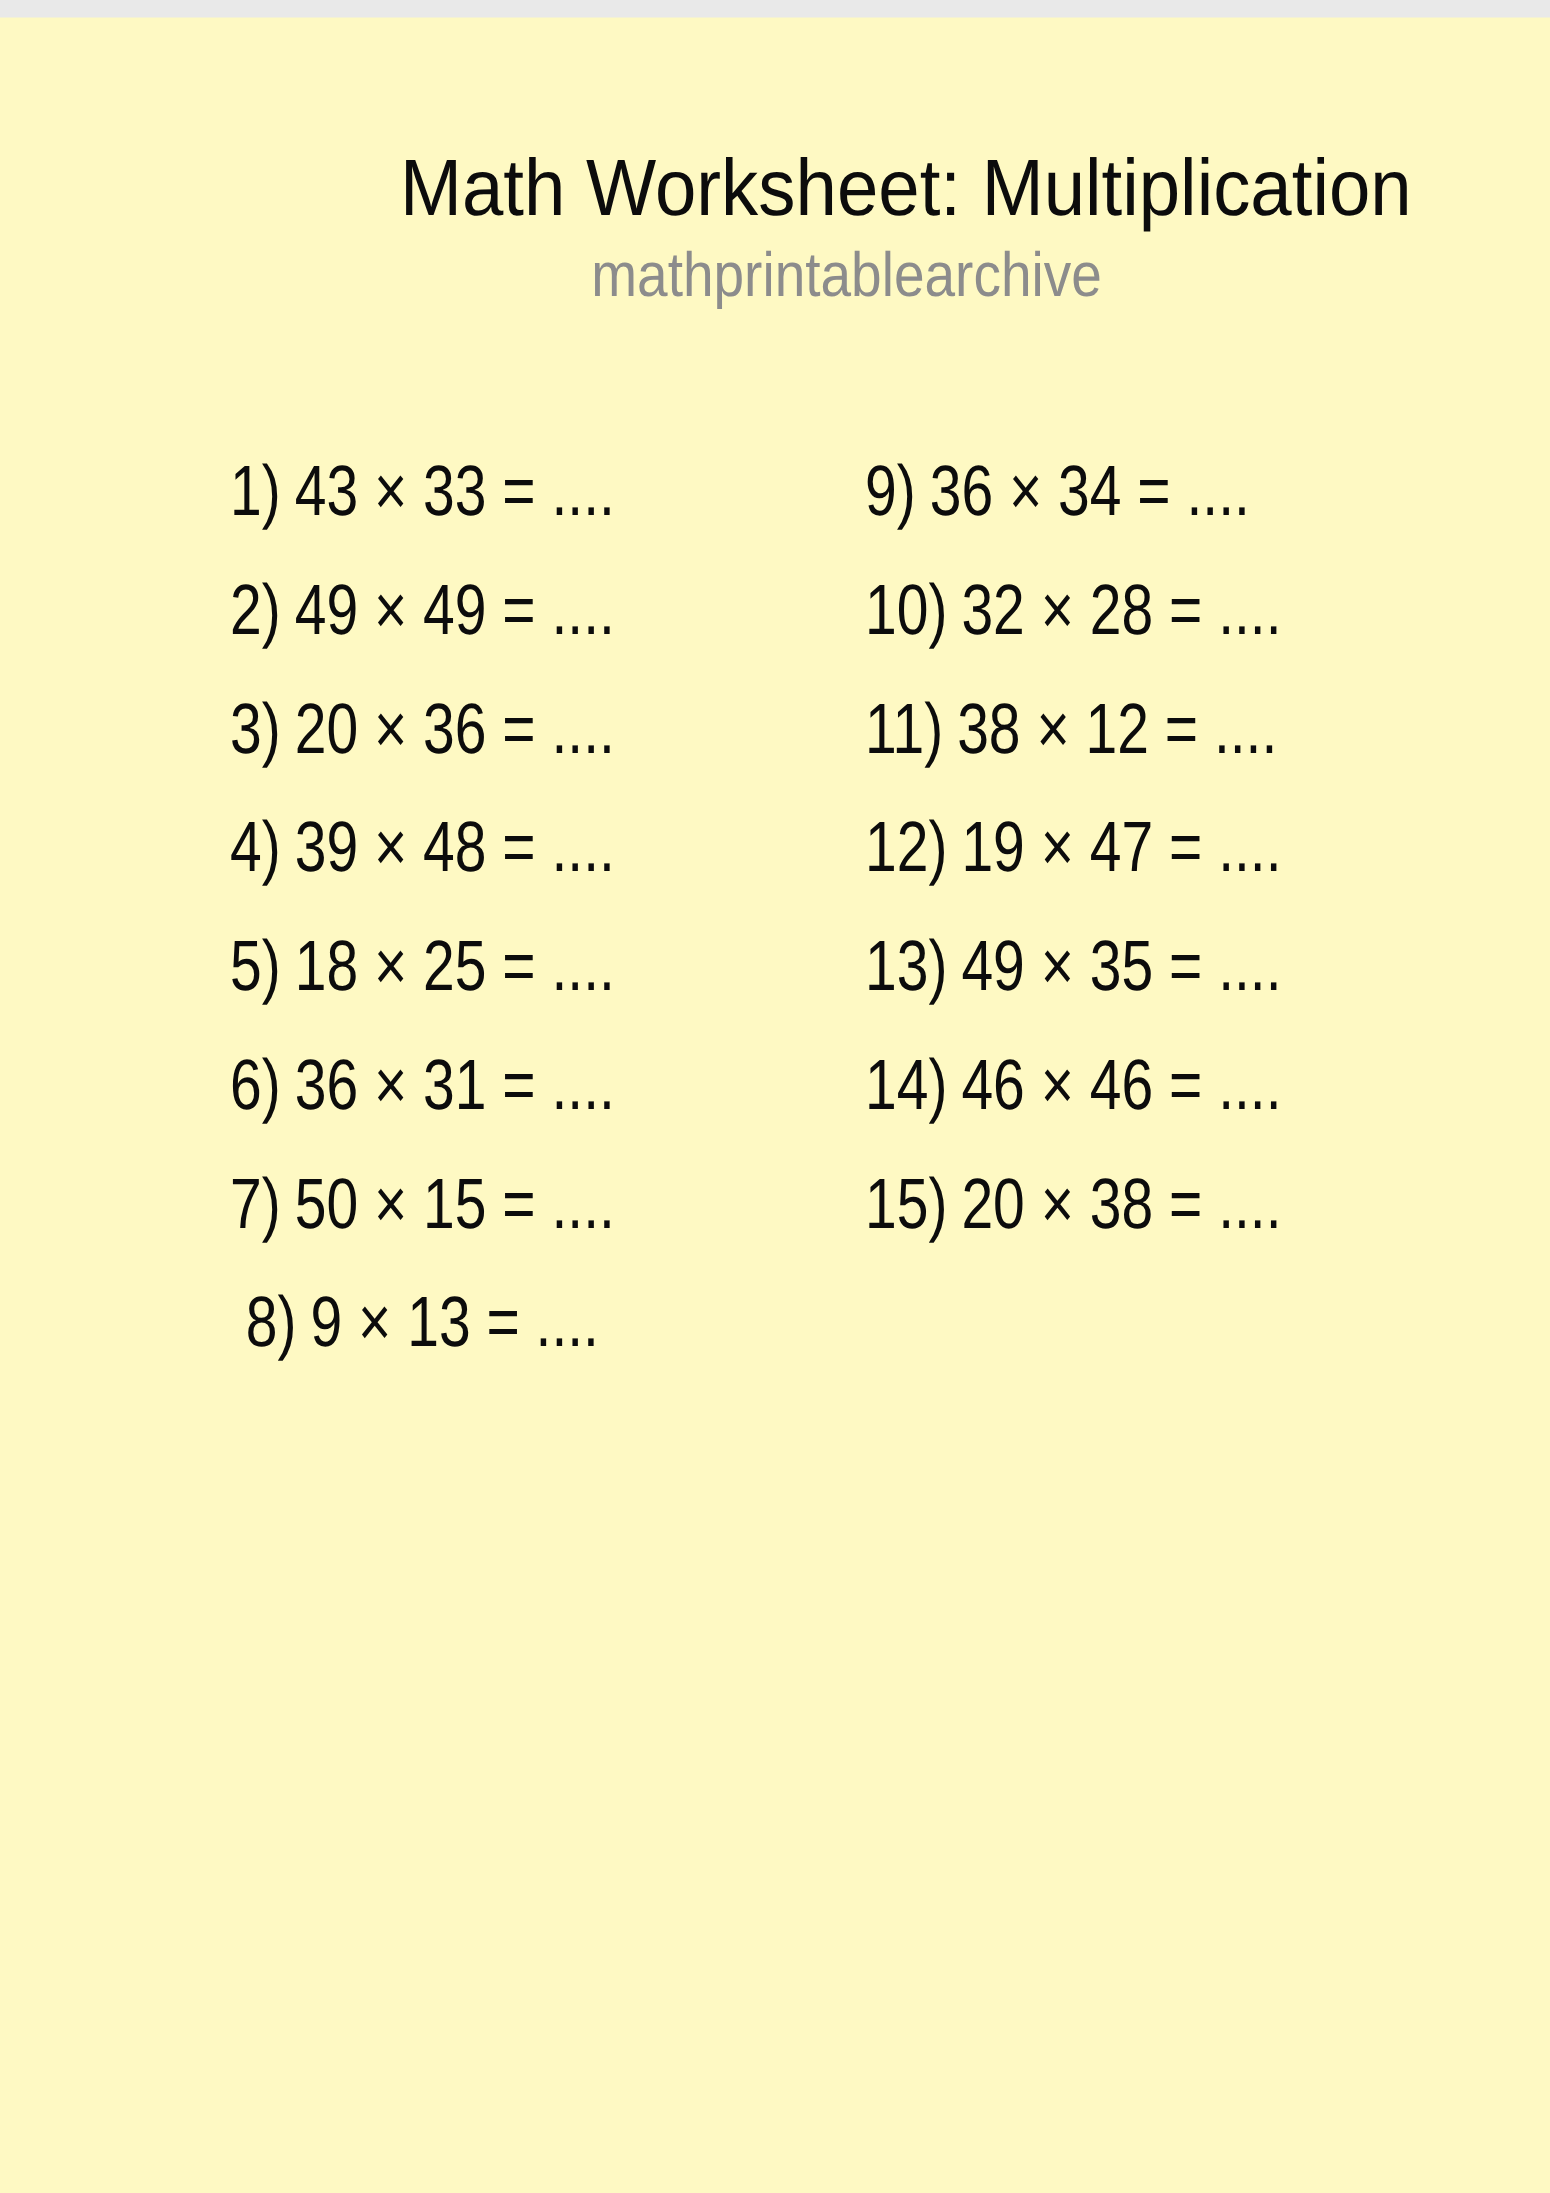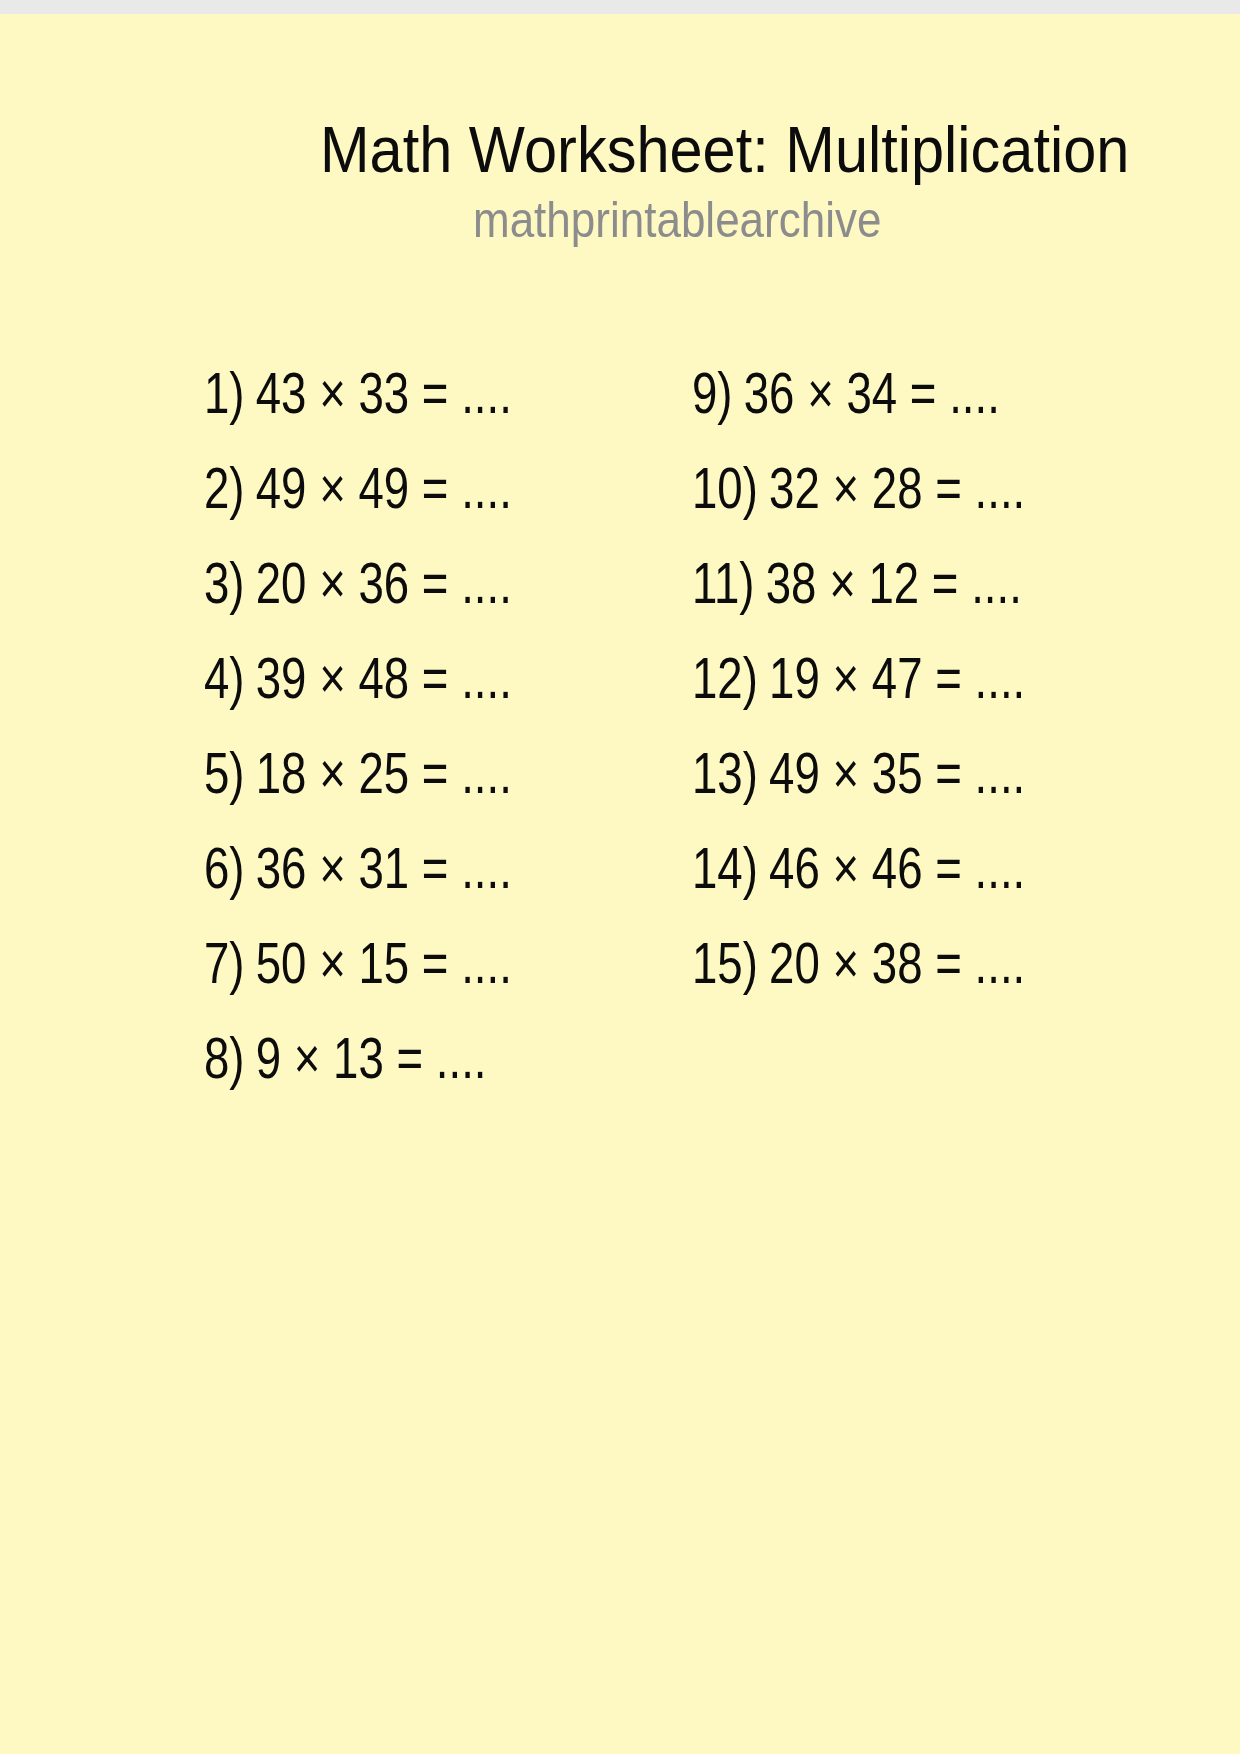--- a/index.html
+++ b/index.html
@@ -33,21 +33,21 @@
     transform:scaleX(0.88);
     transform-origin:0 50%;
   }
   .col{
     position:absolute;
     top:332px;
     font-size:57px;
     line-height:95px;
     white-space:nowrap;
   }
-  .col-left{left:204px;}
+  .col-left{left:184px;text-align:center;}
   .col-right{left:692px;}
   .row{
     height:95px;
     transform:scaleX(0.80);
     transform-origin:0 50%;
   }
   .plabel{margin-right:14px;}
 </style>
 </head>
 <body>

